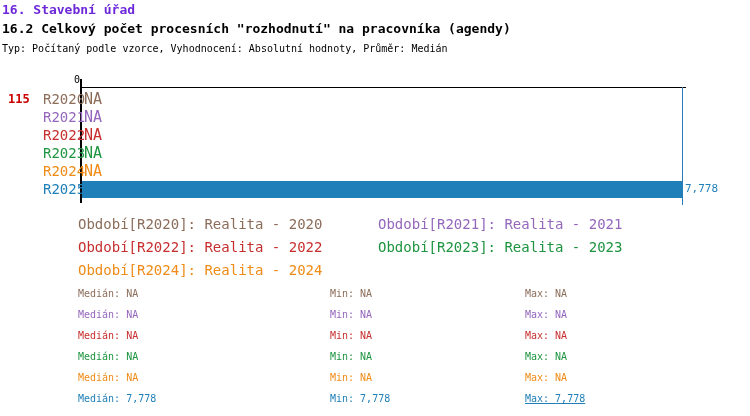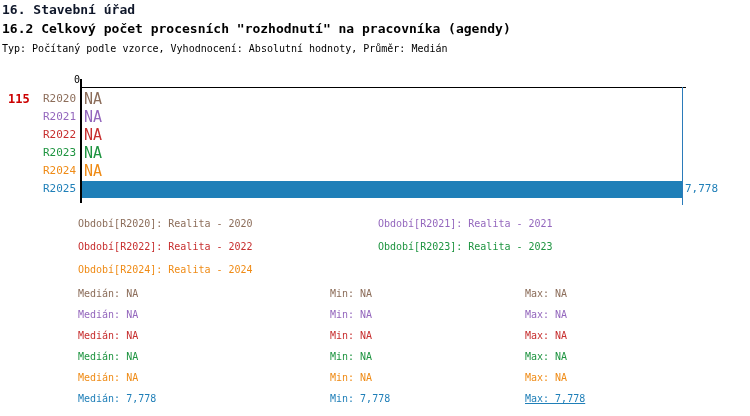--- a/index.html
+++ b/index.html
@@ -16,21 +16,21 @@
     overflow: hidden;
   }
 
   
   #title-block { position: absolute; left: 2px; top: 0px; }
   .title-line-1 {
     font-size: 13px;
     font-weight: bold;
     line-height: 19px;
     white-space: pre;
-    color: #0f172a;
+    color: #6d28d9;
   }
   .title-line-2 {
     font-size: 13px;
     font-weight: bold;
     line-height: 20px;
     white-space: pre;
     color: #000;
   }
   .subtitle-line {
     font-size: 10px;
@@ -93,21 +93,21 @@
 
   
   .bar-row {
     position: absolute;
     left: 0px;
     height: 18px;
   }
   .row-label-pos {
     position: absolute;
     left: 43px;
-    font-size: 11px;
+    font-size: 14px;
     line-height: 18px;
     white-space: pre;
   }
   .row-na {
     position: absolute;
     left: 84px;
     font-size: 15px;
     line-height: 18px;
     white-space: pre;
   }
@@ -139,21 +139,21 @@
   
   #legend {
     position: absolute;
     left: 0px;
     top: 218px;
     width: 750px;
     height: 60px;
   }
   .legend-item {
     position: absolute;
-    font-size: 10px;
+    font-size: 14px;
     line-height: 12px;
     white-space: pre;
     text-align: right;
   }
 
   
   #stats {
     position: absolute;
     left: 0px;
     top: 288px;

